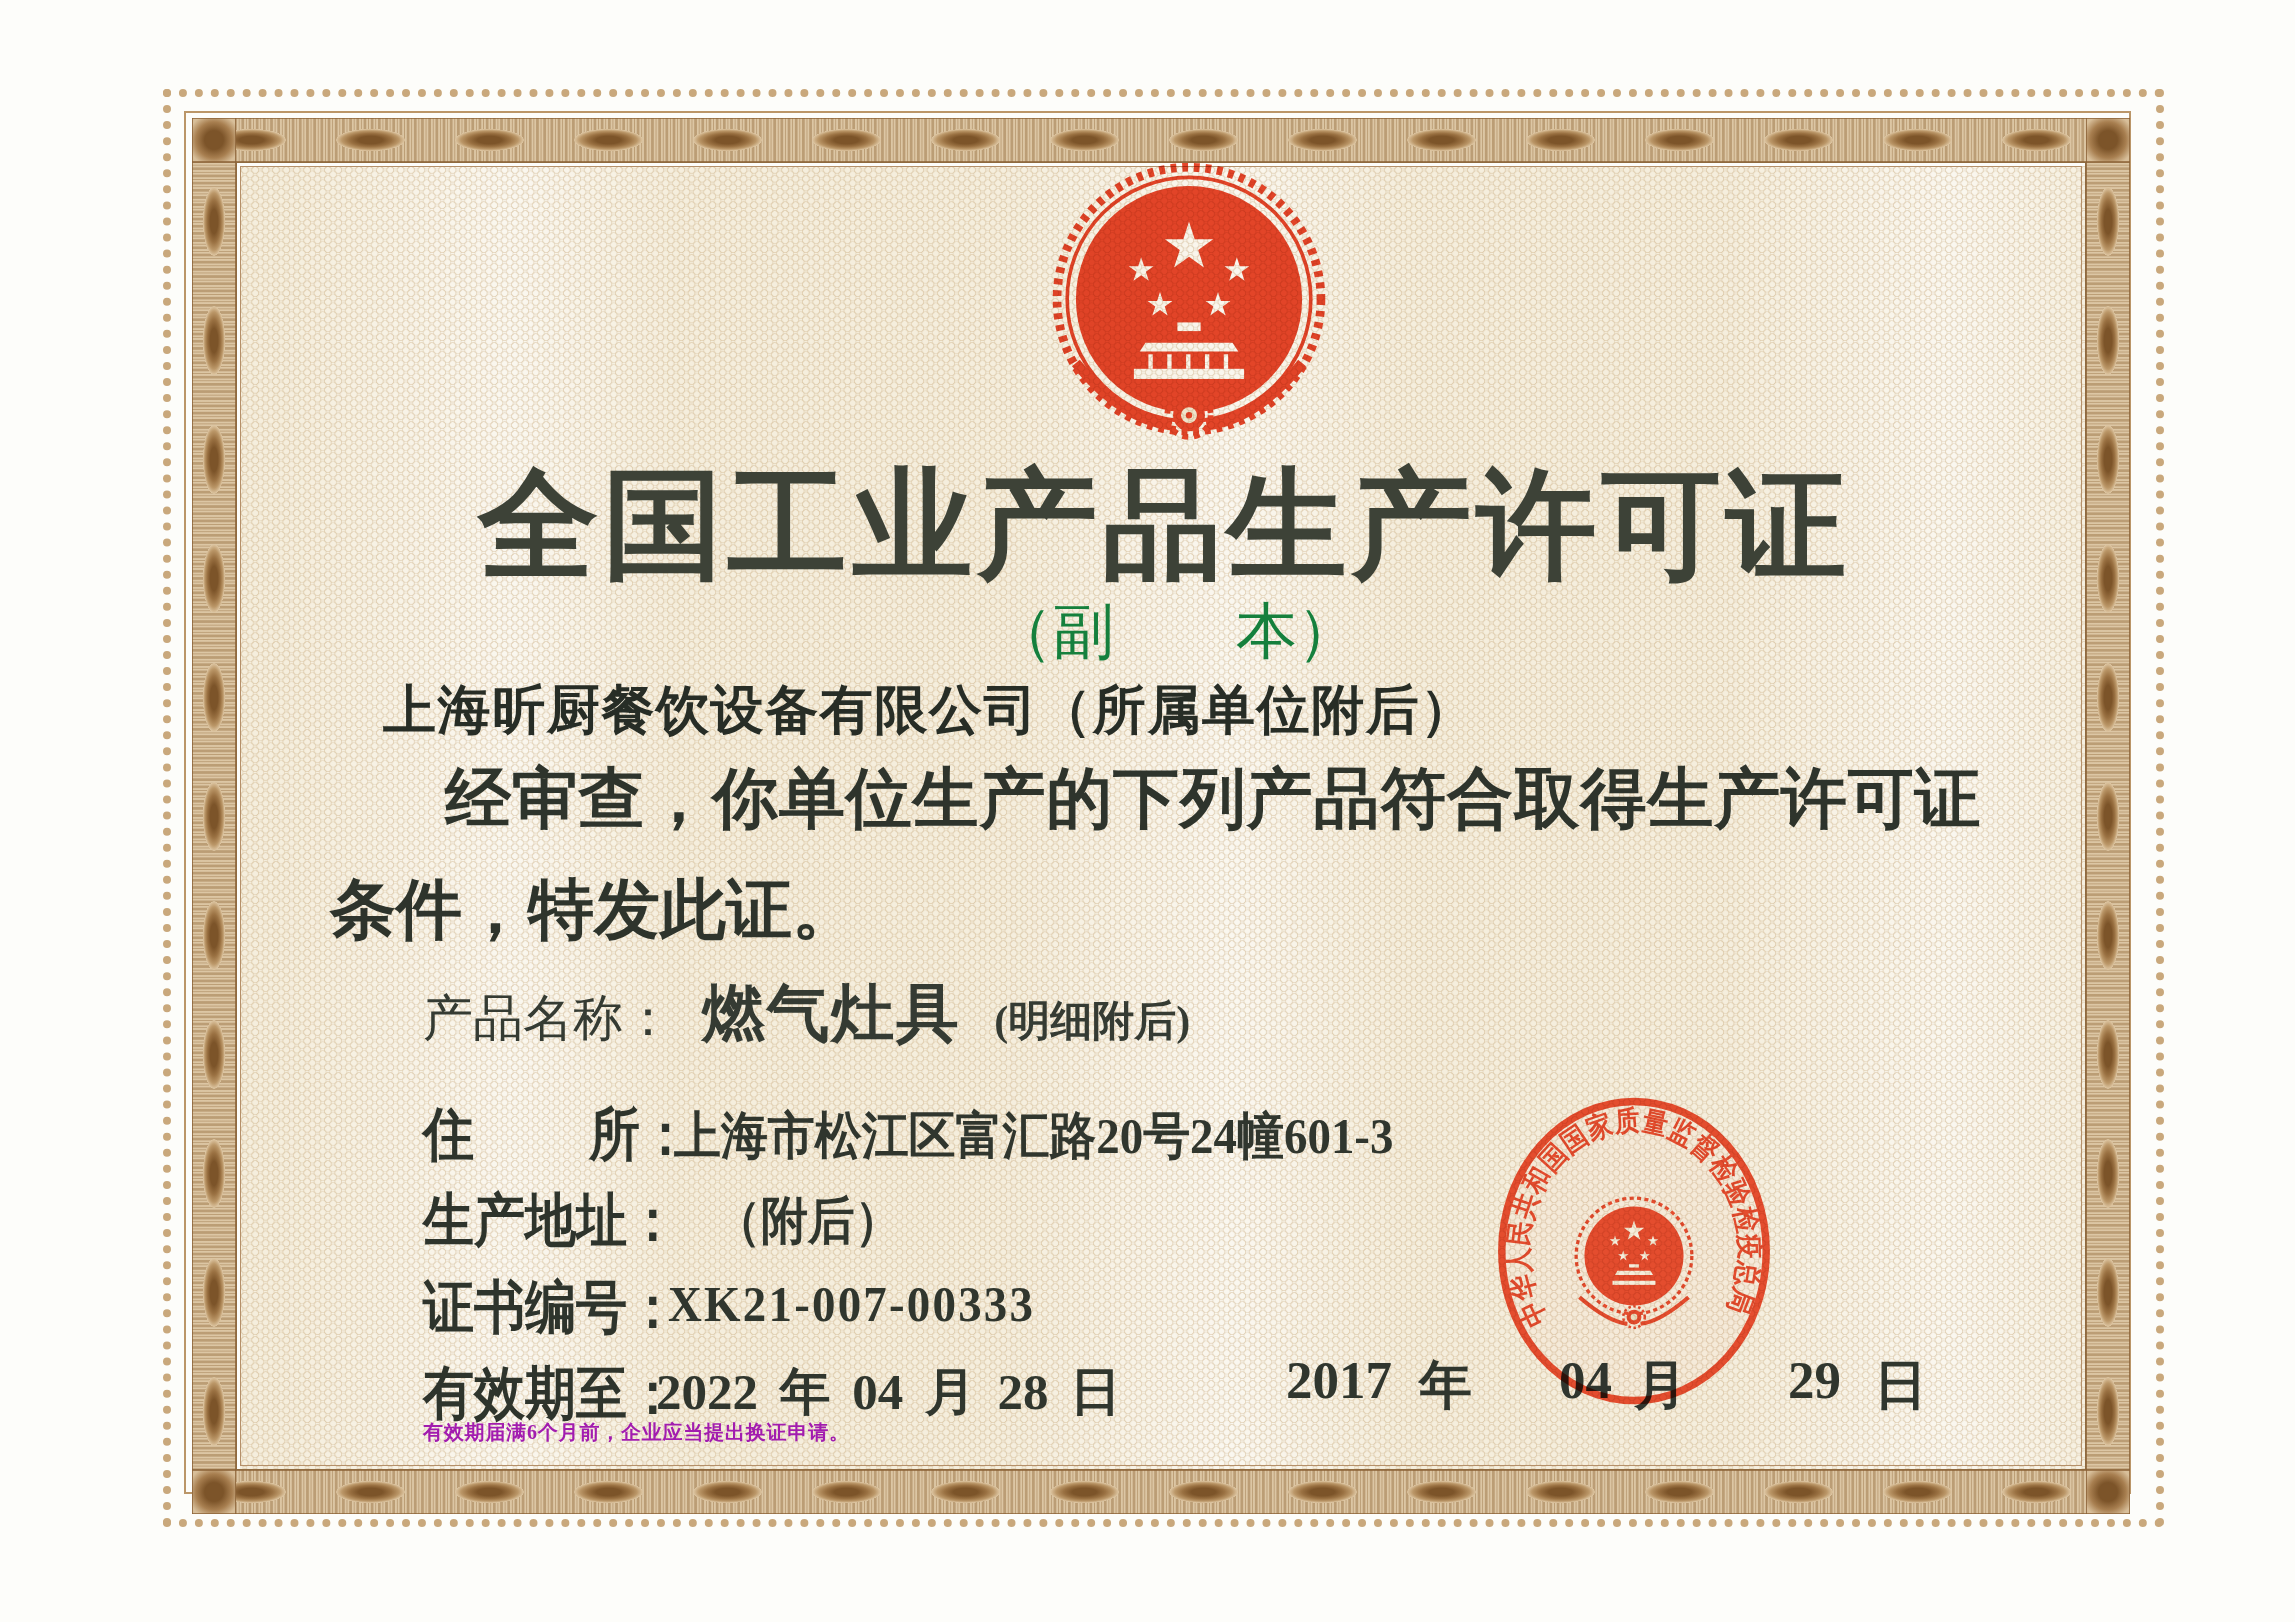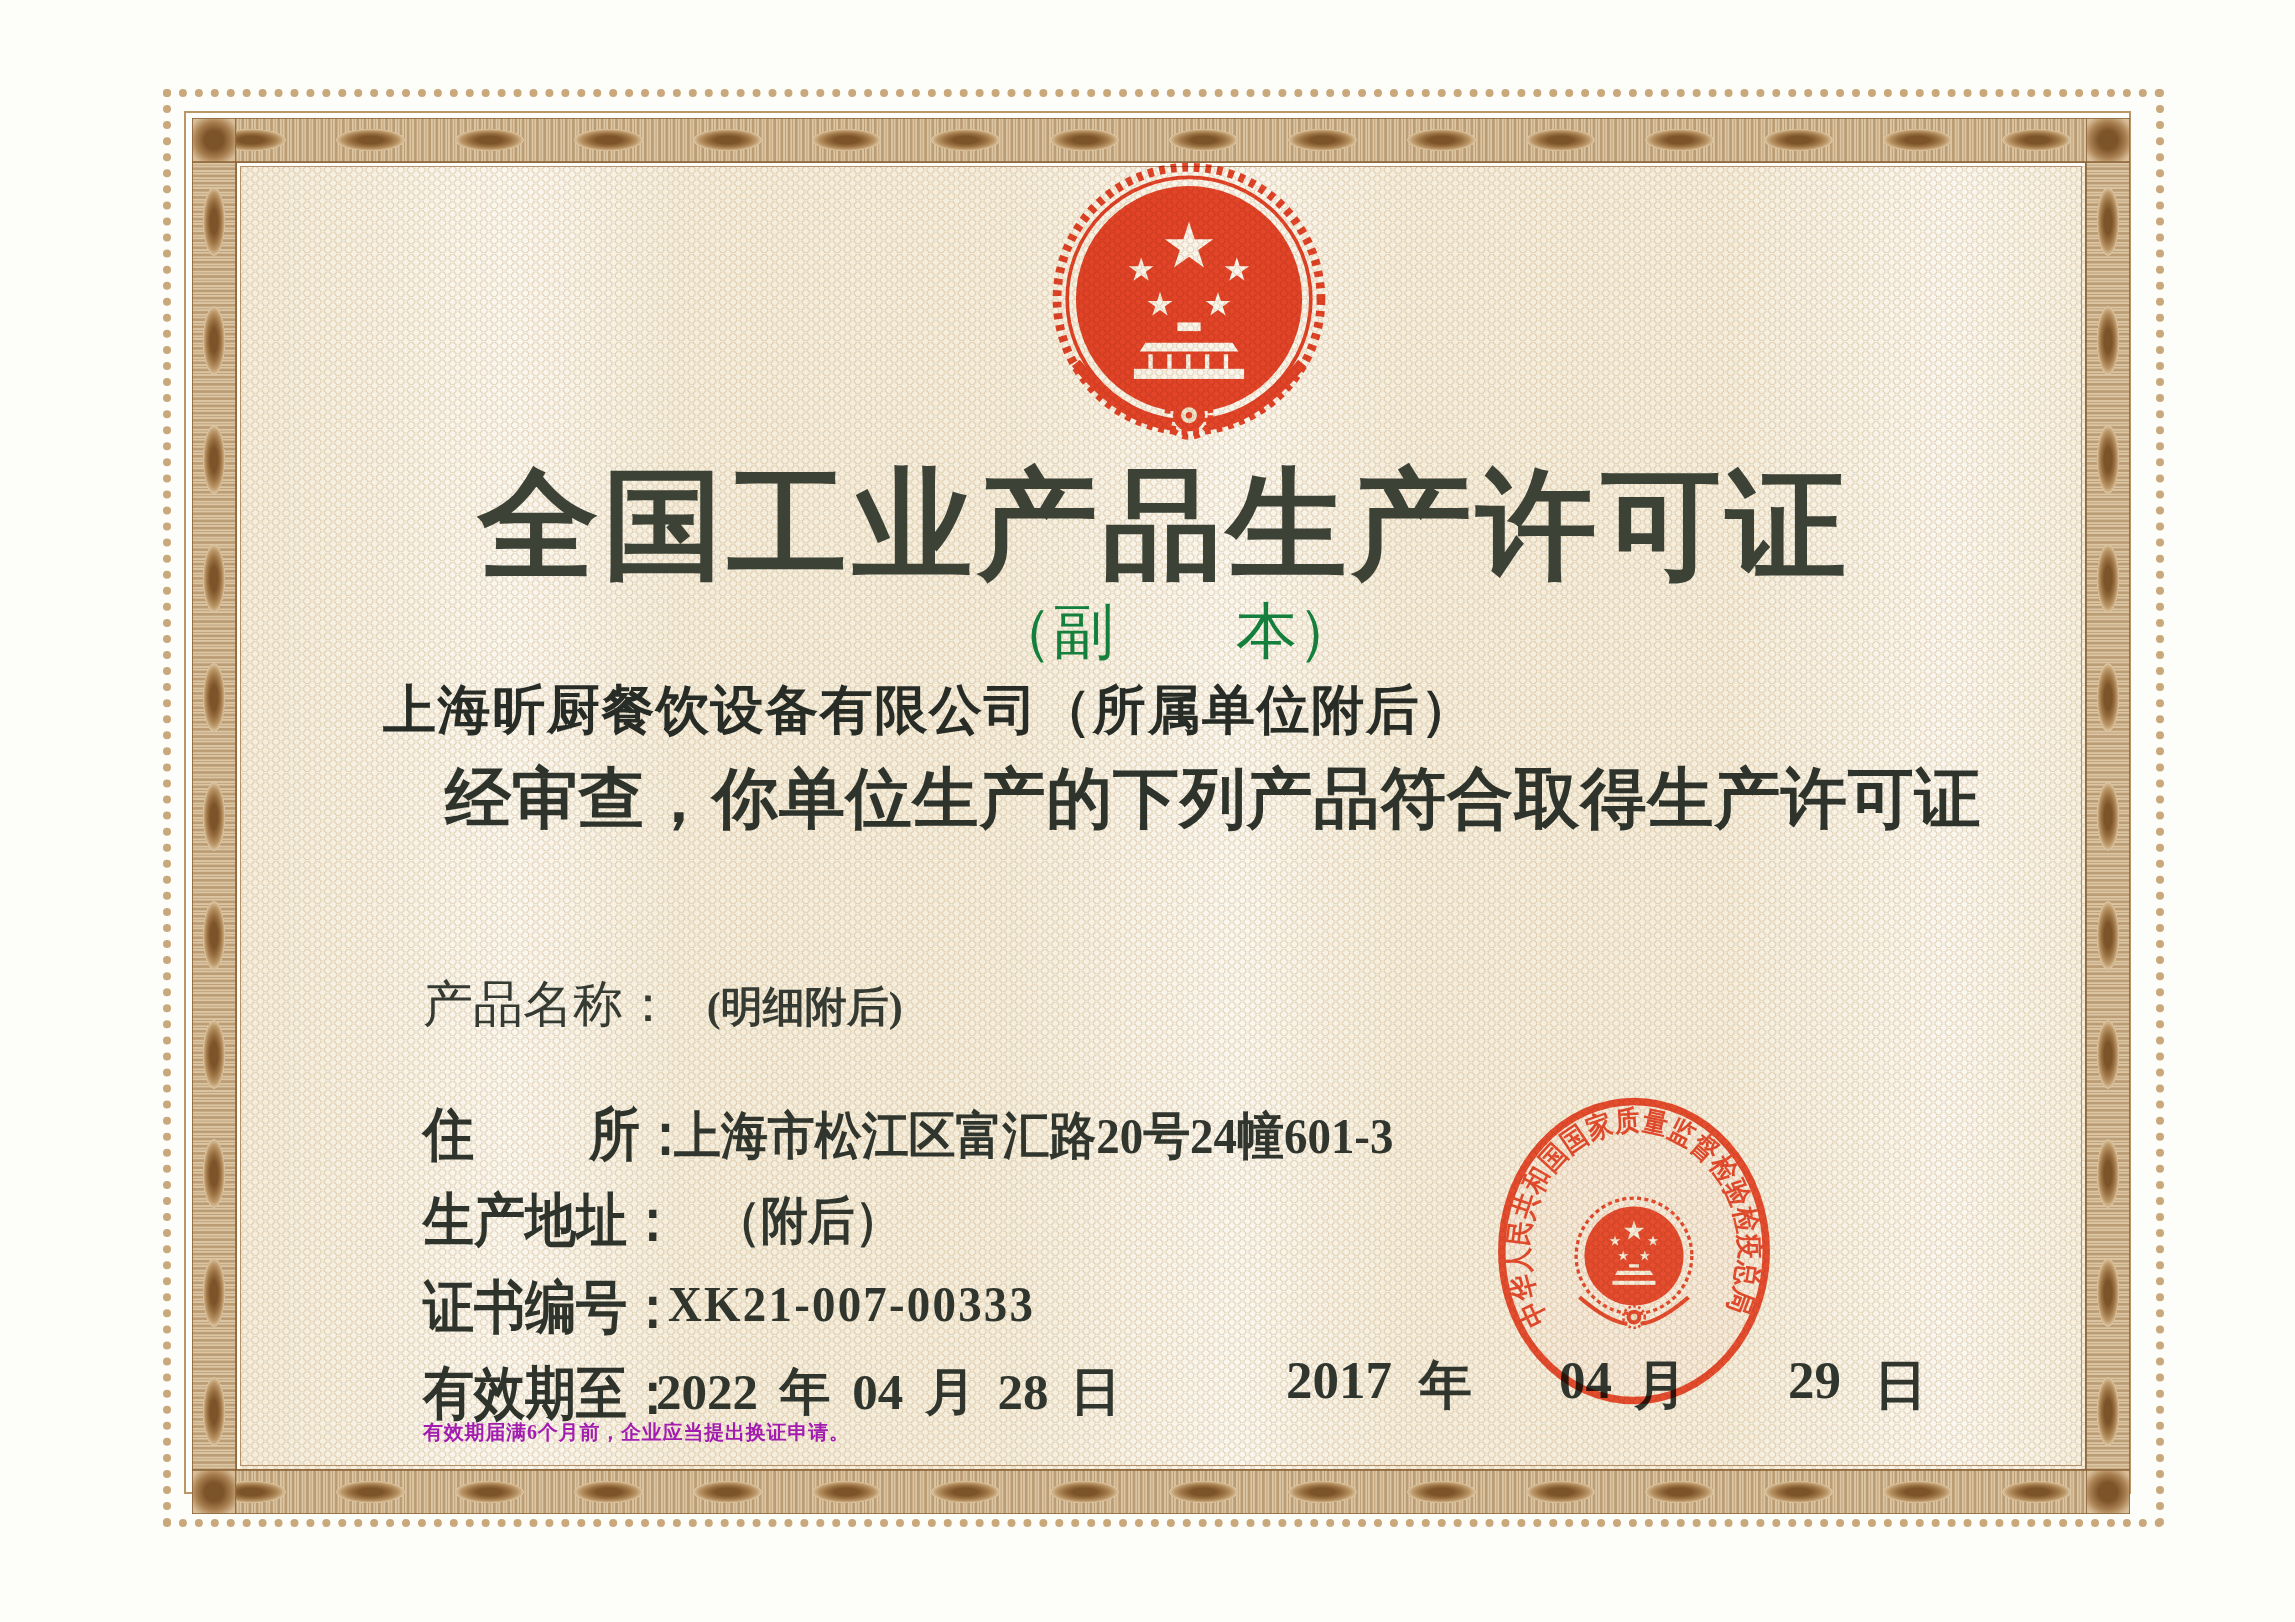--- a/index.html
+++ b/index.html
@@ -111,23 +111,25 @@
     </g>
     <circle cx="100" cy="176" r="11" fill="#e8472b"></circle>
     <circle cx="100" cy="176" r="5.5" fill="#f5eedd"></circle>
     <circle cx="100" cy="176" r="2.2" fill="#e8472b"></circle>
   </svg>
 
   <div class="t title">全国工业产品生产许可证</div>
   <div class="t subtitle">（副　　本）</div>
   <div class="t company">上海昕厨餐饮设备有限公司（所属单位附后）</div>
   <div class="t body1">经审查，你单位生产的下列产品符合取得生产许可证</div>
+  <div class="t body2">条件，特发此证。</div>
 
   <div class="t prodrow">
     <span class="prod-label">产品名称：</span>
+    <span class="prod-value">燃气灶具</span>
     <span class="prod-suffix">(明细附后)</span>
   </div>
 
   <span class="t flabel" style="left:423px;top:1096px;">住</span>
   <span class="t flabel" style="left:589px;top:1096px;">所：</span>
   <span class="t fvalue" style="left:674px;top:1102px;">上海市松江区富汇路20号24幢601-3</span>
 
   <span class="t flabel" style="left:423px;top:1182px;">生产地址：</span>
   <span class="t fvalue" style="left:714px;top:1187px;font-weight:700;">（附后）</span>
 

